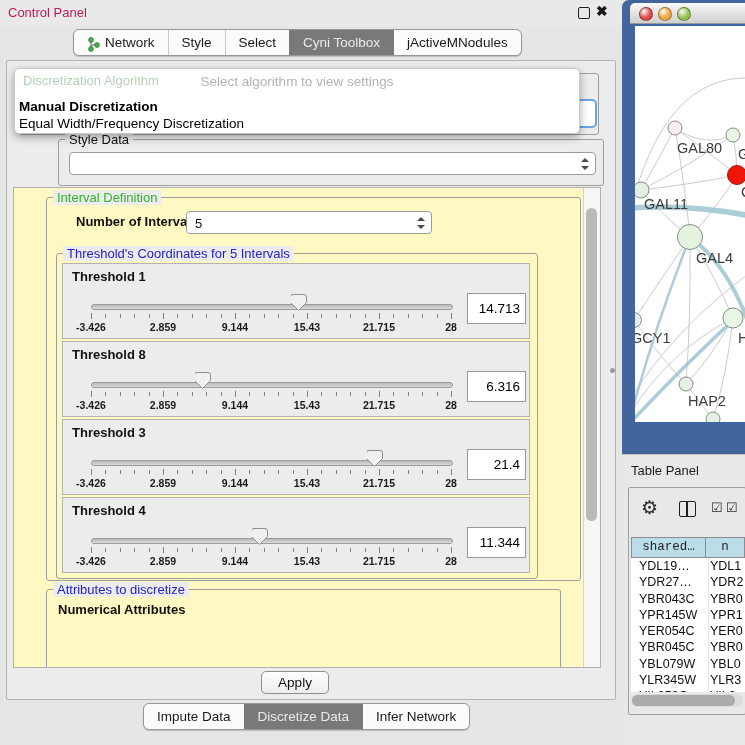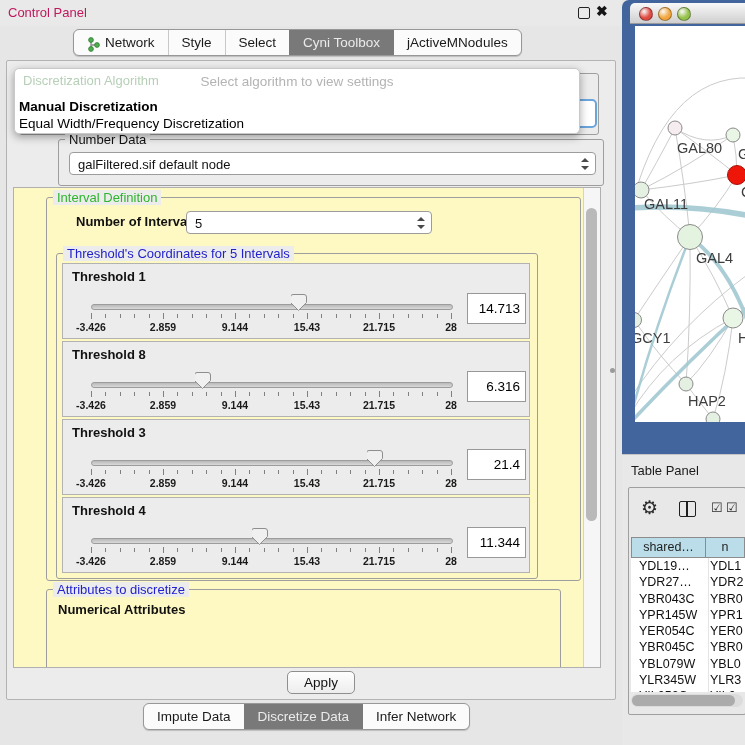--- a/index.html
+++ b/index.html
@@ -70,42 +70,42 @@
            font-size:13.5px;text-align:right;padding:0 5px 0 0;font-family:"Liberation Sans",sans-serif;box-sizing:content-box;}
 
   .attr-group{left:32px;top:401px;width:513px;height:120px;}
   .attr-sub{left:11px;top:12px;font-weight:bold;font-size:13px;}
   .listbox{position:absolute;left:19px;top:27px;width:446px;height:60px;background:#fff;border:1px solid #9e9e9e;overflow:hidden;}
   .listbox .item{padding:1.5px 0 1.5px 10px;font-size:13px;color:#1c1c1c;line-height:13.5px;}
   .lscroll{position:absolute;right:1px;top:1px;width:10px;height:54px;}
   .lthumb{position:absolute;left:1px;top:1px;width:8px;height:50px;background:#c2c2c2;border-radius:4px;}
 
   .apply-btn{left:254px;top:610px;width:66px;height:21px;background:linear-gradient(#fefefe,#ededed);
-             border:1px solid #8f8f8f;border-radius:5px;text-align:center;line-height:21px;font-size:13.5px;color:#111;margin-left:26px;}
+             border:1px solid #8f8f8f;border-radius:5px;text-align:center;line-height:21px;font-size:13.5px;color:#111;}
 
   .grip{left:610px;top:368px;width:5px;height:5px;background:#9a9a9a;border-radius:50%;}
 
   
   .net-win{left:622px;top:0;width:123px;height:454px;background:#41659c;border-radius:7px 0 0 0;}
   .net-titlebar{left:8px;top:3px;width:115px;height:20px;background:linear-gradient(#f9f9f9,#cfcfcf);
                 border-radius:5px 0 0 0;border-bottom:1px solid #9a9a9a;}
   .light{position:absolute;top:3.5px;width:12px;height:12px;border-radius:50%;}
   .net-canvas{left:13px;top:26px;width:110px;height:396px;background:#fff;overflow:hidden;}
 
   
   .south{left:622px;top:454px;width:123px;height:291px;background:#e8e8e8;border-top:1px solid #c4c4c4;}
   .tp-title{left:9px;top:8px;font-size:13px;color:#1b1b1b;}
   .tp-box{left:6px;top:32px;width:116px;height:226px;background:#e8e8e8;border:1px solid #9f9f9f;border-radius:2px;overflow:hidden;}
   .gear-ic{position:absolute;left:12px;top:8px;font-size:19px;color:#2b2b2b;}
   .cols-ic{position:absolute;left:50px;top:13px;width:15px;height:14px;border:1.8px solid #1f1f1f;border-radius:2px;}
   .cols-ic:after{content:"";position:absolute;left:6px;top:0;width:1.8px;height:14px;background:#1f1f1f;}
   .chk-ic{position:absolute;top:12px;font-size:13px;color:#2b2b2b;}
   .tp-header{position:absolute;left:2px;top:49px;right:0;height:21px;display:flex;}
   .tp-hcell{background:#badde9;border:1px solid #8c8c8c;box-sizing:border-box;text-align:center;
-            line-height:19px;font-size:12.5px;color:#1f1f1f;overflow:hidden;white-space:nowrap;}
+            line-height:19px;font-size:12.5px;color:#1f1f1f;overflow:hidden;white-space:nowrap;font-family:Liberation Mono, monospace;}
   .tp-hcell.c1{width:75px;}
   .tp-hcell.c2{flex:1;border-left:none;}
   .tp-rows{position:absolute;left:2px;top:70px;right:0;height:134px;background:#fff;overflow:hidden;}
   .tp-row{display:flex;height:16.3px;line-height:16.3px;font-size:12.5px;color:#101010;}
   .tp-c1{width:75px;padding-left:8px;box-sizing:border-box;white-space:nowrap;overflow:hidden;}
   .tp-c2{flex:1;padding-left:4px;white-space:nowrap;overflow:hidden;}
   .tp-coldiv{position:absolute;left:77px;top:0;width:1px;height:100%;background:#e4e4e4;}
   .tp-hscroll{position:absolute;left:2px;right:2px;top:206px;height:13px;background:#dcdcdc;border-radius:7px;}
   .tp-hthumb{position:absolute;left:1px;top:1px;width:103px;height:11px;background:#ababab;border-radius:6px;}
 
@@ -153,23 +153,22 @@
   <div class="abs popup">
     <div class="popup-ghost">Discretization Algorithm</div>
     <div class="popup-hint">Select algorithm to view settings</div>
     <div id="popup-opts">
         <div class="popup-opt bold" style="top: 30px;">Manual Discretization</div>
         <div class="popup-opt" style="top: 47px;">Equal Width/Frequency Discretization</div>
       </div>
   </div>
 
   <div class="group td-group">
-    <div class="legend dark">Number Data</div>
+    <div class="legend dark">Style Data</div>
     <div class="combo" style="left:10px;top:12px;width:527px;">
-      <span>galFiltered.sif default node</span>
       <span class="stepper">
           <span class="arr-up"></span>
           <span class="arr-dn"></span>
         </span>
     </div>
   </div>
 
   <div class="abs viewport">
 
     <div class="group interval-group">

